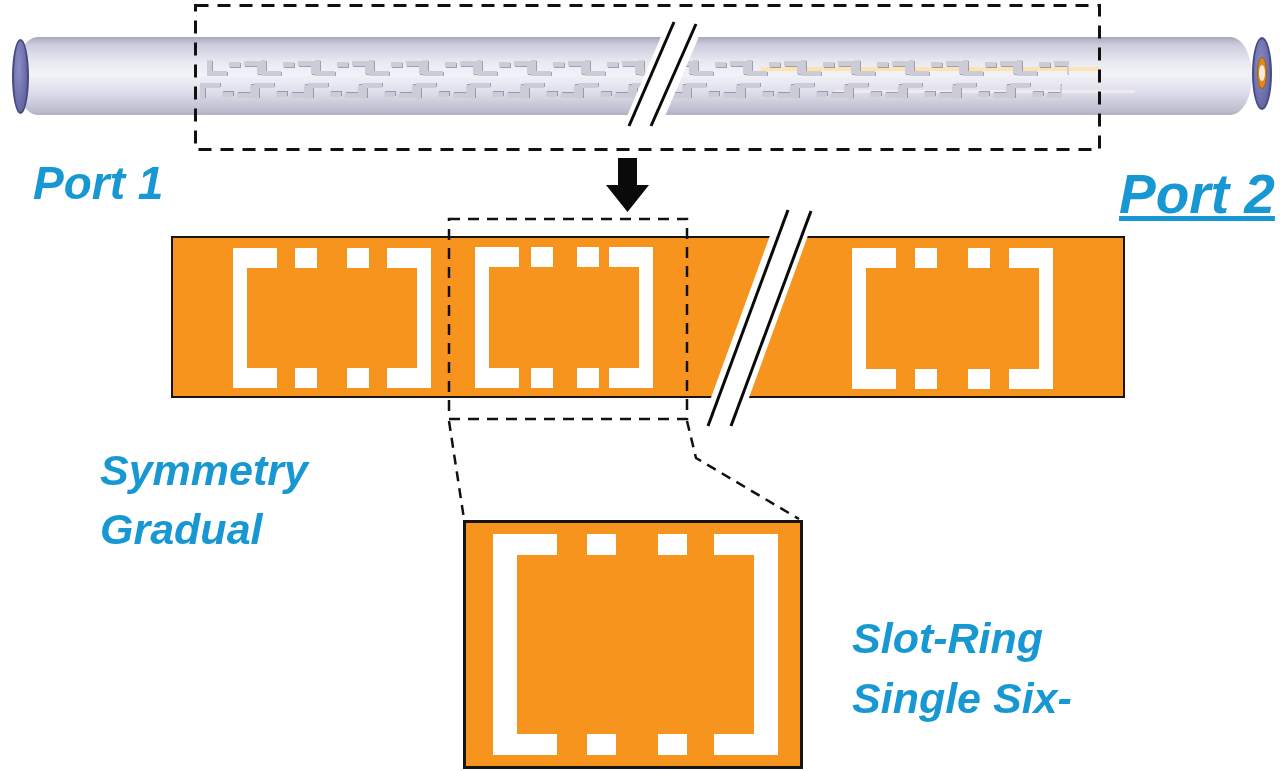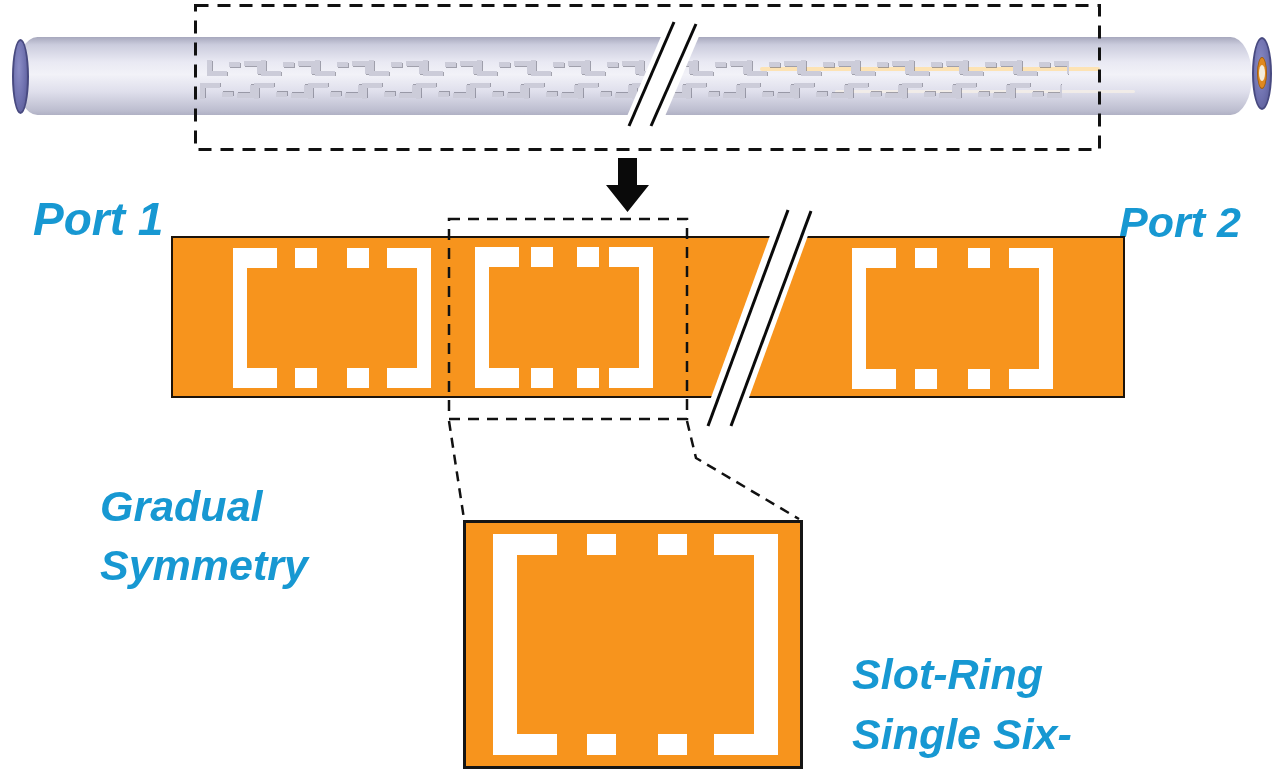--- a/index.html
+++ b/index.html
@@ -36,24 +36,24 @@
   .cap-right {
     left:1252px; top:37px; width:20px; height:73px;
     background:radial-gradient(ellipse at 40% 40%, #8b8dc6 0%, #6e70ae 55%, #54568f 100%);
     border:2px solid #484a80;
   }
   .cap-ring   { position:absolute; left:3px; top:18px; width:10px; height:32px; border-radius:50%; background:#e0891e; border:1px solid #a05e10; box-sizing:border-box; }
   .cap-center { position:absolute; left:5px; top:26px; width:6px;  height:16px; border-radius:50%; background:#f4eedb; }
   
   .blue-label {
     position:absolute; color:var(--label-blue,#1798d2);
-    font-weight:bold; font-style:italic; white-space:nowrap;margin-top:36px;
+    font-weight:bold; font-style:italic; white-space:nowrap;
   }
   .port1 { left:33px;  top:156px; font-size:46px; }
-  .port2 { left:1119px; top:162px; font-size:43px; }
+  .port2 { left:1119px; top:162px; font-size:55px;text-decoration:underline; }
   .gradual { left:100px; top:441px; font-size:43px; line-height:59px; }
   .single  { left:852px; top:608px; font-size:43px; line-height:60px; }
   
   .strip {
     position:absolute; left:171px; top:236px; width:954px; height:162px;
     background:var(--copper-orange,#f7941d); border:2px solid #1c130a; box-sizing:border-box;
   }
   .square {
     position:absolute; left:463px; top:520px; width:340px; height:249px;
     background:var(--copper-orange,#f7941d); border:3px solid #151515; box-sizing:border-box;
@@ -294,22 +294,22 @@
       <span class="rv-r"></span>
       <span class="ra-tr"></span>
       <span class="ra-br"></span>
       <span class="rd-t1"></span>
       <span class="rd-t2"></span>
       <span class="rd-b1"></span>
       <span class="rd-b2"></span>
     </div>
 
   <div class="blue-label gradual">
+    <div>Symmetry</div>
     <div>Gradual</div>
-    <div>Symmetry</div>
   </div>
   <div class="blue-label single">
     <div>Slot-Ring</div>
     <div>Single Six-</div>
   </div>
 
   <div class="square"></div>
   <div class="ring ring-big">
       <span class="rv-l"></span>
       <span class="ra-tl"></span>

